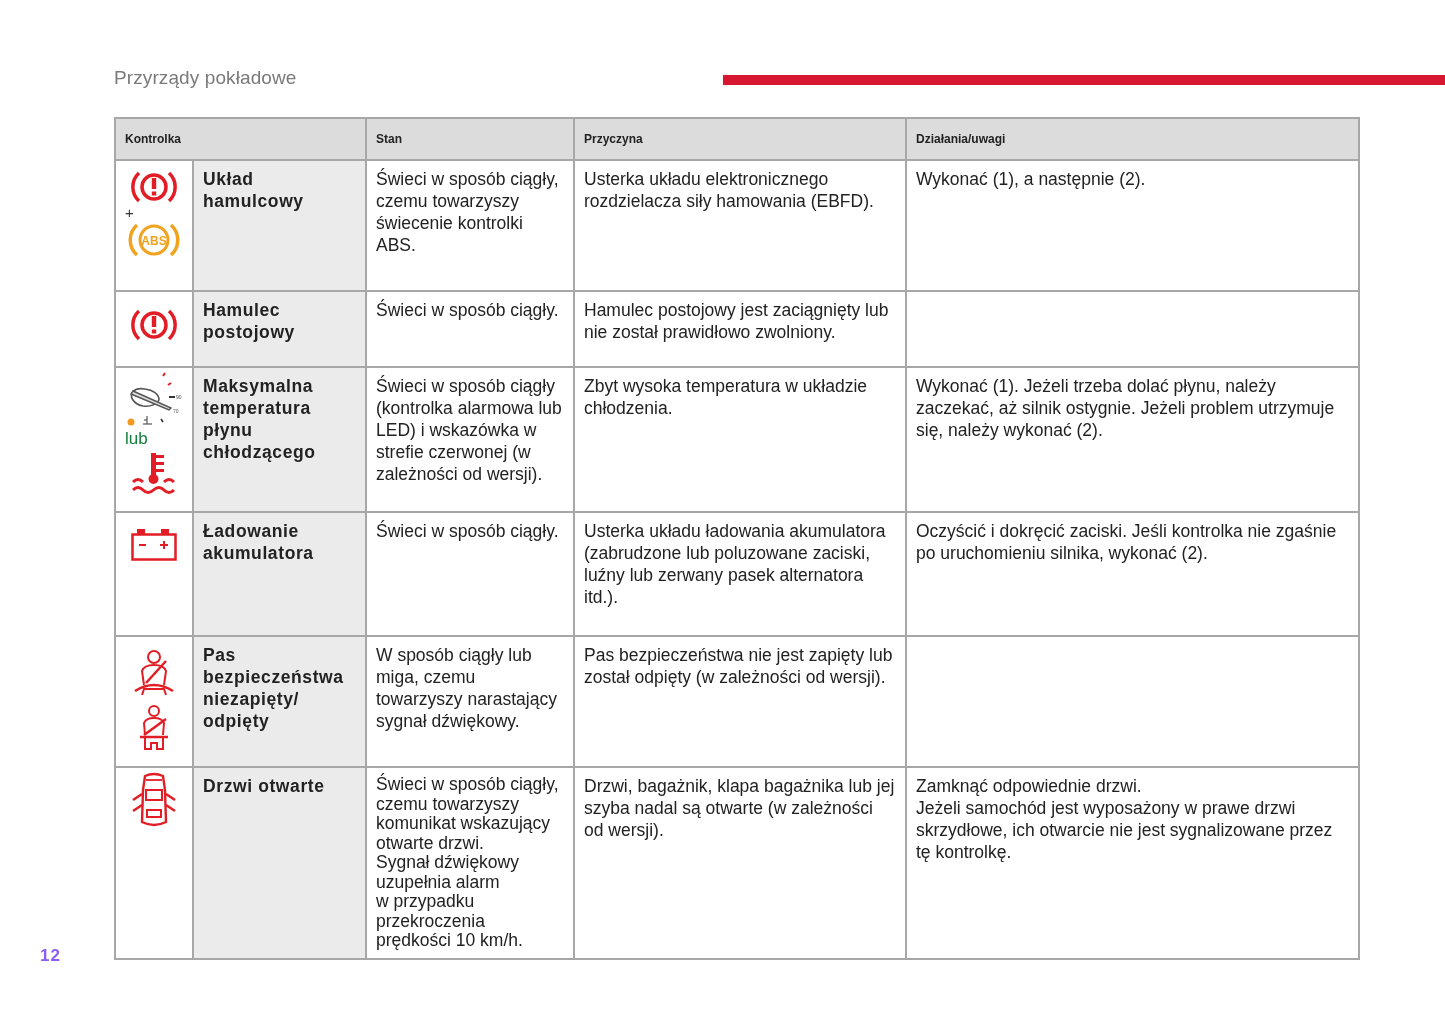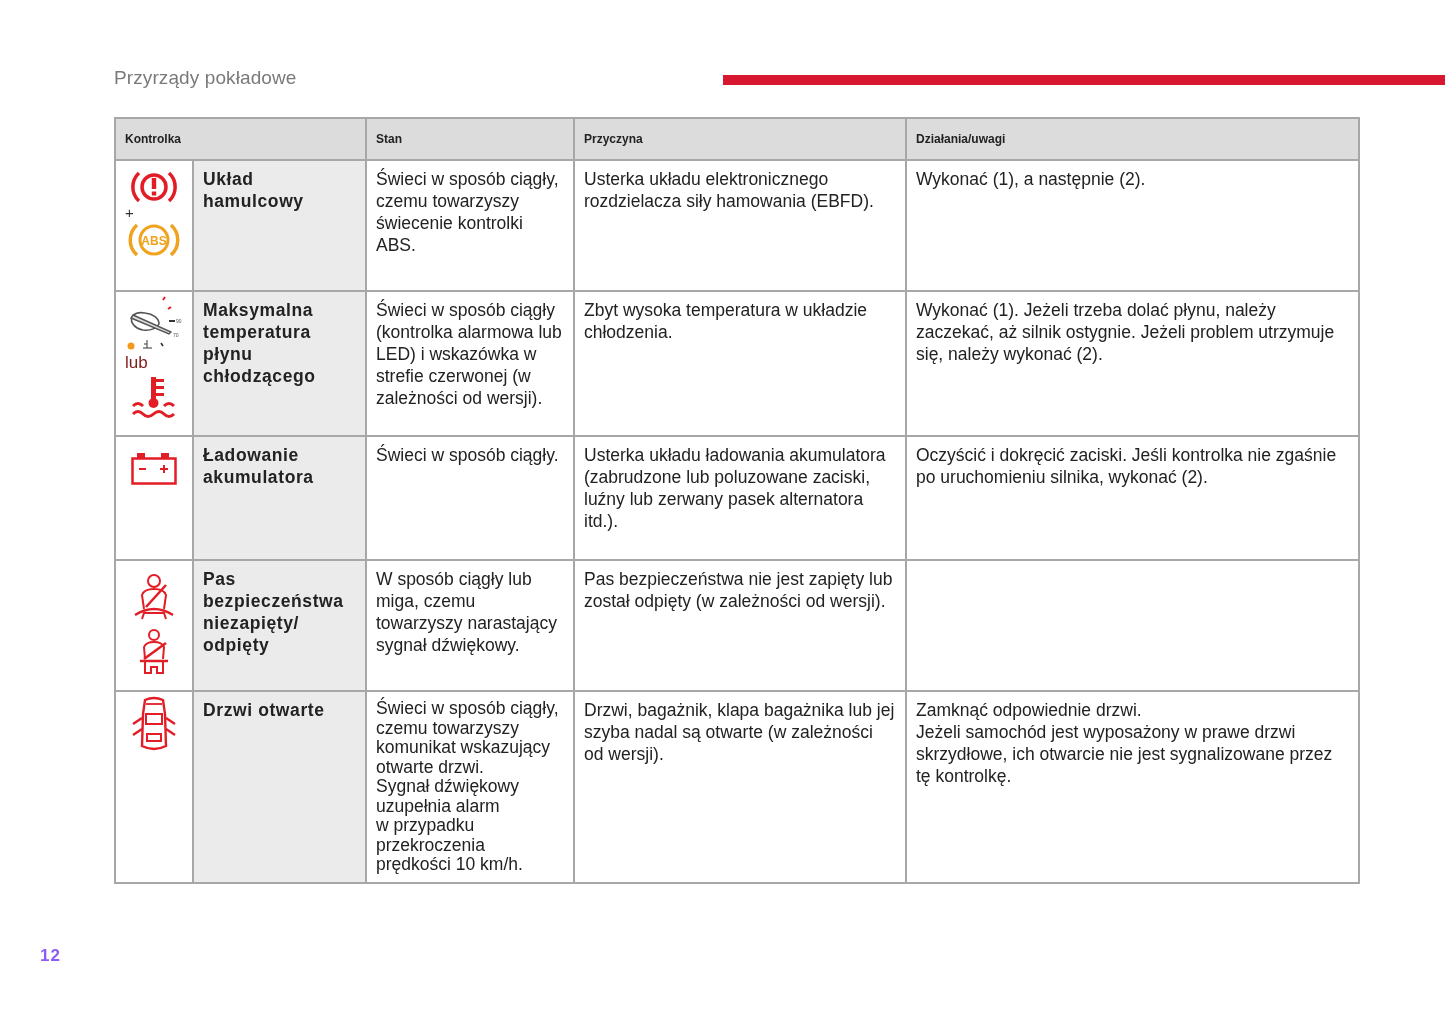--- a/index.html
+++ b/index.html
@@ -33,21 +33,21 @@
       background: #dcdcdc; font-weight: bold; height: 40px;
       vertical-align: middle; padding-top: 0; font-size: 12px;
     }
     td.icon-cell { width: 50px; text-align: center; padding: 6px 8px 0 8px; background: #fff; }
     td.name-cell { width: 153px; background: #ebebeb; font-weight: bold; letter-spacing: 0.6px; margin-left: 36px; }
     td.state-cell { width: 188px; }
     td.cause-cell { width: 312px; }
     td.action-cell { }
     .icon { display: block; margin: 0 auto; }
     .plus { font-size: 15px; line-height: 14px; color: #333; }
-    .lub { font-size: 17px; line-height: 20px; color: #7f1d1d; margin: 1px 0 2px 0; }
+    .lub { font-size: 17px; line-height: 20px; color: #15803d; margin: 1px 0 2px 0; }
     .tight { line-height: 19.5px; margin-top: 15px; }
     b.em { font-weight: normal; }
   </style>
 </head>
 <body>
 
 <div class="section-title">Przyrządy pokładowe</div>
 <div class="red-bar"></div>
 
 <table class="warn">
@@ -77,20 +77,35 @@
           <path d="M43 5 A20 20 0 0 1 43 35" fill="none" stroke="#f0a31e" stroke-width="3.5"></path>
           <text x="26" y="24.5" text-anchor="middle" font-family="Liberation Sans, sans-serif" font-size="12" font-weight="bold" fill="#f0a31e">ABS</text>
         </svg>
       </td>
       <td class="name-cell">Układ hamulcowy</td>
       <td class="state-cell">Świeci w sposób ciągły, czemu towarzyszy świecenie kontrolki ABS.</td>
       <td class="cause-cell">Usterka układu elektronicznego rozdzielacza siły hamowania (EBFD).</td>
       <td class="action-cell">Wykonać (1), a następnie (2).</td>
     </tr>
 
+    <tr style="height:76px">
+      <td class="icon-cell" style="padding-top:14px">
+        <svg class="icon" width="48" height="38" viewBox="0 0 48 38">
+          <circle cx="24" cy="19" r="12" fill="none" stroke="#e21d25" stroke-width="3.5"></circle>
+          <path d="M9 5 A19 19 0 0 0 9 33" fill="none" stroke="#e21d25" stroke-width="3.5"></path>
+          <path d="M39 5 A19 19 0 0 1 39 33" fill="none" stroke="#e21d25" stroke-width="3.5"></path>
+          <rect x="21.8" y="10" width="4.4" height="11" fill="#e21d25"></rect>
+          <rect x="21.8" y="23.5" width="4.4" height="4" fill="#e21d25"></rect>
+        </svg>
+      </td>
+      <td class="name-cell">Hamulec postojowy</td>
+      <td class="state-cell">Świeci w sposób ciągły.</td>
+      <td class="cause-cell">Hamulec postojowy jest zaciągnięty lub nie został prawidłowo zwolniony.</td>
+      <td class="action-cell"></td>
+    </tr>
 
     <tr style="height:145px">
       <td class="icon-cell" style="padding-top:4px">
         <svg class="icon" width="58" height="56" viewBox="0 0 58 56">
           <line x1="38" y1="4" x2="40" y2="1" stroke="#e21d25" stroke-width="2"></line>
           <line x1="43" y1="13" x2="46" y2="11" stroke="#e21d25" stroke-width="2"></line>
           <path d="M8 20 C4 24 8 32 18 34 C26 35 32 32 34 28 C34 22 28 18 20 17 C14 16 10 17 8 20 Z" fill="none" stroke="#555" stroke-width="1.6"></path>
           <path d="M6 22 L44 38 L46 36 L8 19 Z" fill="#ddd" stroke="#555" stroke-width="1.4"></path>
           <line x1="44" y1="25" x2="50" y2="25" stroke="#333" stroke-width="2"></line>
           <text x="51" y="27" font-size="5" fill="#555" font-family="Liberation Sans, sans-serif">90</text>

